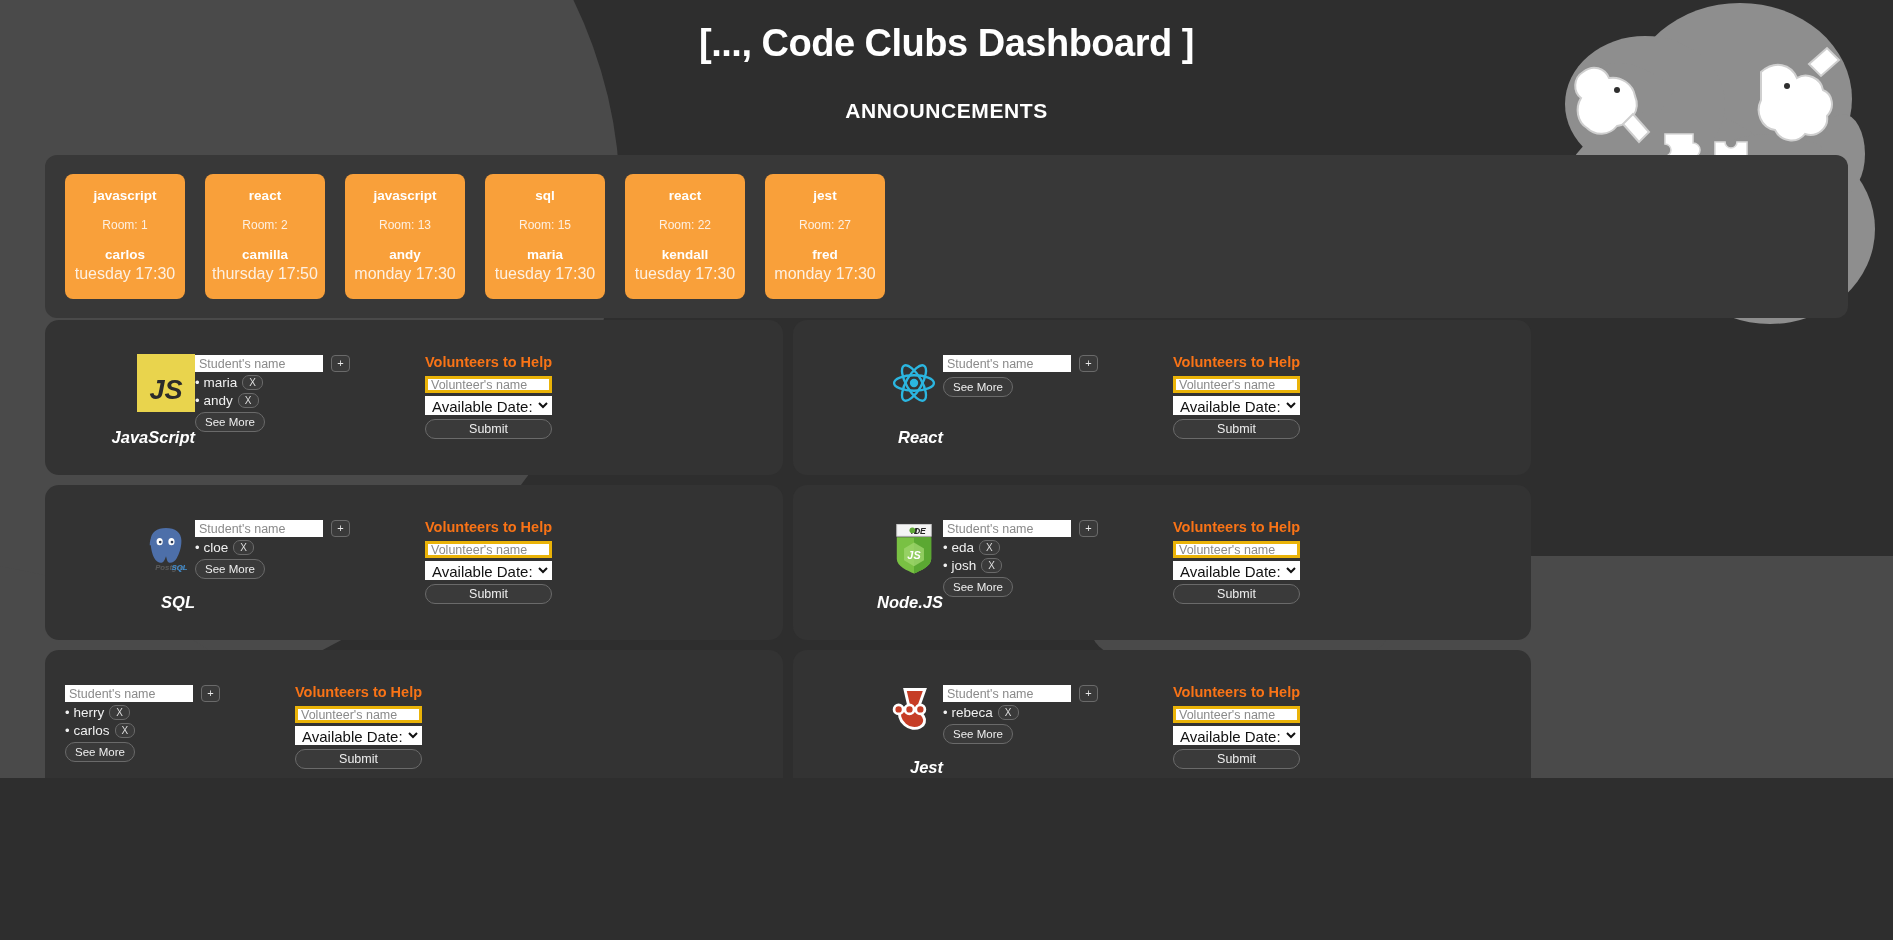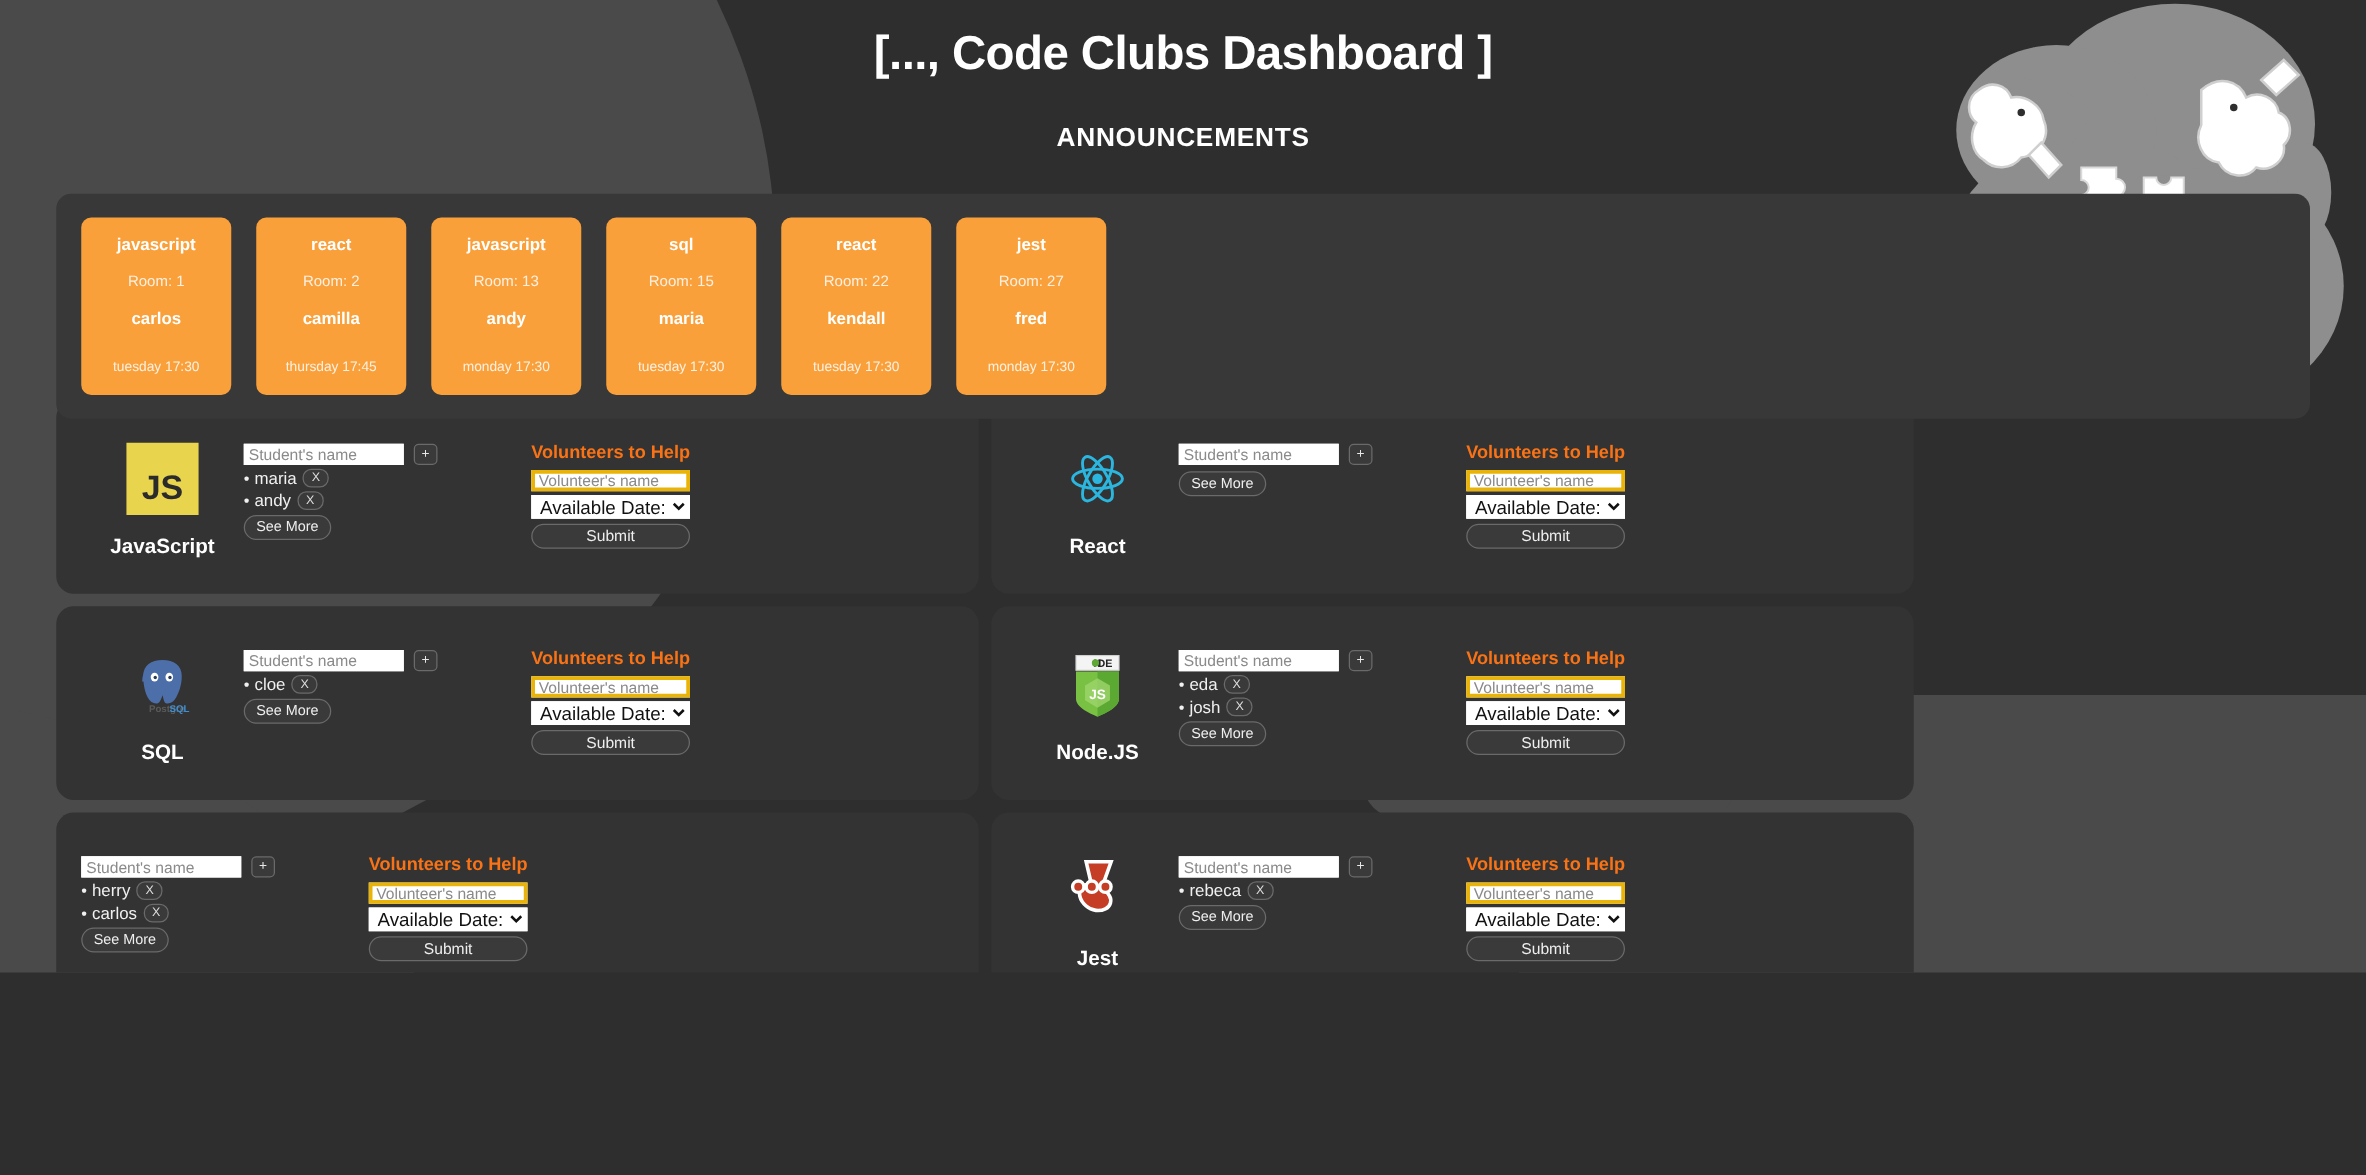--- a/index.html
+++ b/index.html
@@ -91,21 +91,21 @@
     background: #f9a03a;
     border-radius: 8px;
     padding: 14px 6px 16px;
     text-align: center;
     color: #ffffff;
     flex: 0 0 auto;
   }
   .ac-topic { font-size: 13.5px; font-weight: 700; }
   .ac-room  { font-size: 12px; font-weight: 400; margin-top: 15px; color: #fdf0e2; }
   .ac-owner { font-size: 13.5px; font-weight: 700; margin-top: 15px; }
-  .ac-time  { font-size: 11px; font-weight: 400; margin-top: 26px; color: #fdf0e2; }
+  .ac-time  { font-size: 16px; font-weight: 400; margin-top: 3px; color: #fdf0e2; }
 
   
   .categories-heading { position: absolute; left: 0; right: 0; top: 277px; z-index: 4; }
 
   .cat-grid {
     position: absolute;
     left: 45px; top: 320px;
     width: 1803px;
     display: grid;
     grid-template-columns: 738px 738px;
@@ -121,22 +121,23 @@
     display: flex;
     align-items: flex-start;
     position: relative;
   }
 
   .cat-logo-col {
     width: 130px;
     flex: 0 0 130px;
     display: flex;
     flex-direction: column;
-    align-items: center;
+    align-items: flex-end;
     padding-top: 12px;
+    font-style: italic;
   }
   .cat-logo { width: 58px; height: 58px; display: block; }
   .cat-label {
     margin-top: 16px;
     font-size: 16.5px;
     font-weight: 700;
     color: #ffffff;
     text-align: center;
     white-space: nowrap;
   }
@@ -307,21 +308,21 @@
       <div class="announce-card">
         <div class="ac-topic">javascript</div>
         <div class="ac-room">Room: 1</div>
         <div class="ac-owner">carlos</div>
         <div class="ac-time">tuesday 17:30</div>
       </div>
       <div class="announce-card">
         <div class="ac-topic">react</div>
         <div class="ac-room">Room: 2</div>
         <div class="ac-owner">camilla</div>
-        <div class="ac-time">thursday 17:45</div>
+        <div class="ac-time">thursday 17:50</div>
       </div>
       <div class="announce-card">
         <div class="ac-topic">javascript</div>
         <div class="ac-room">Room: 13</div>
         <div class="ac-owner">andy</div>
         <div class="ac-time">monday 17:30</div>
       </div>
       <div class="announce-card">
         <div class="ac-topic">sql</div>
         <div class="ac-room">Room: 15</div>

